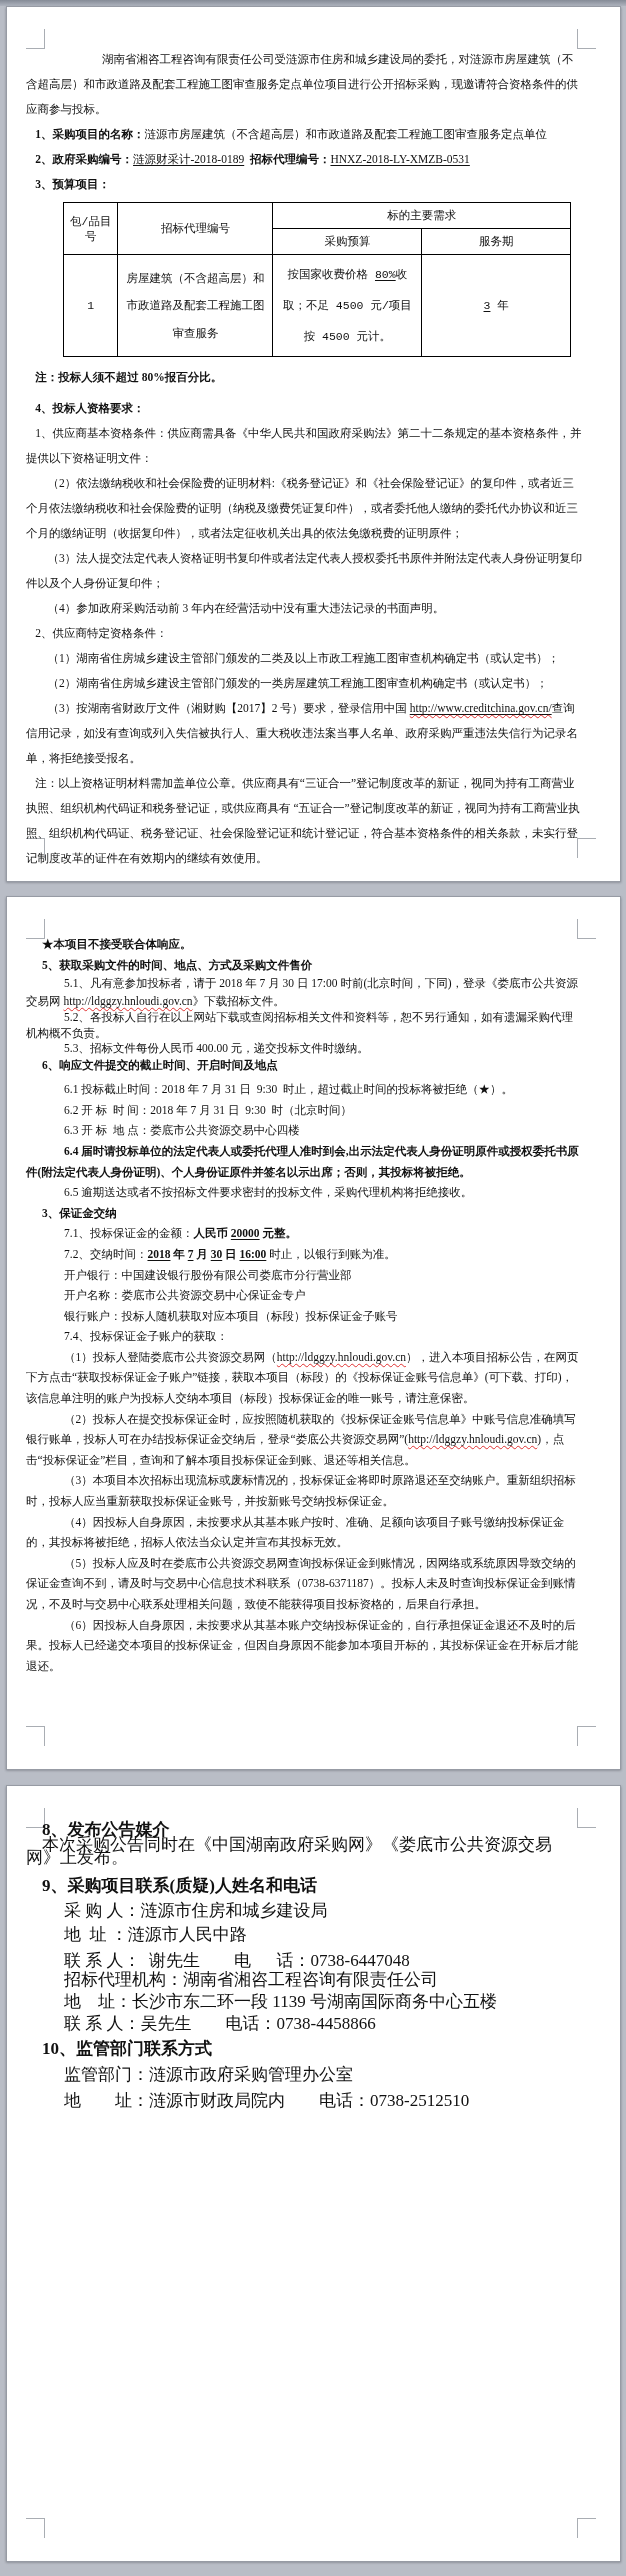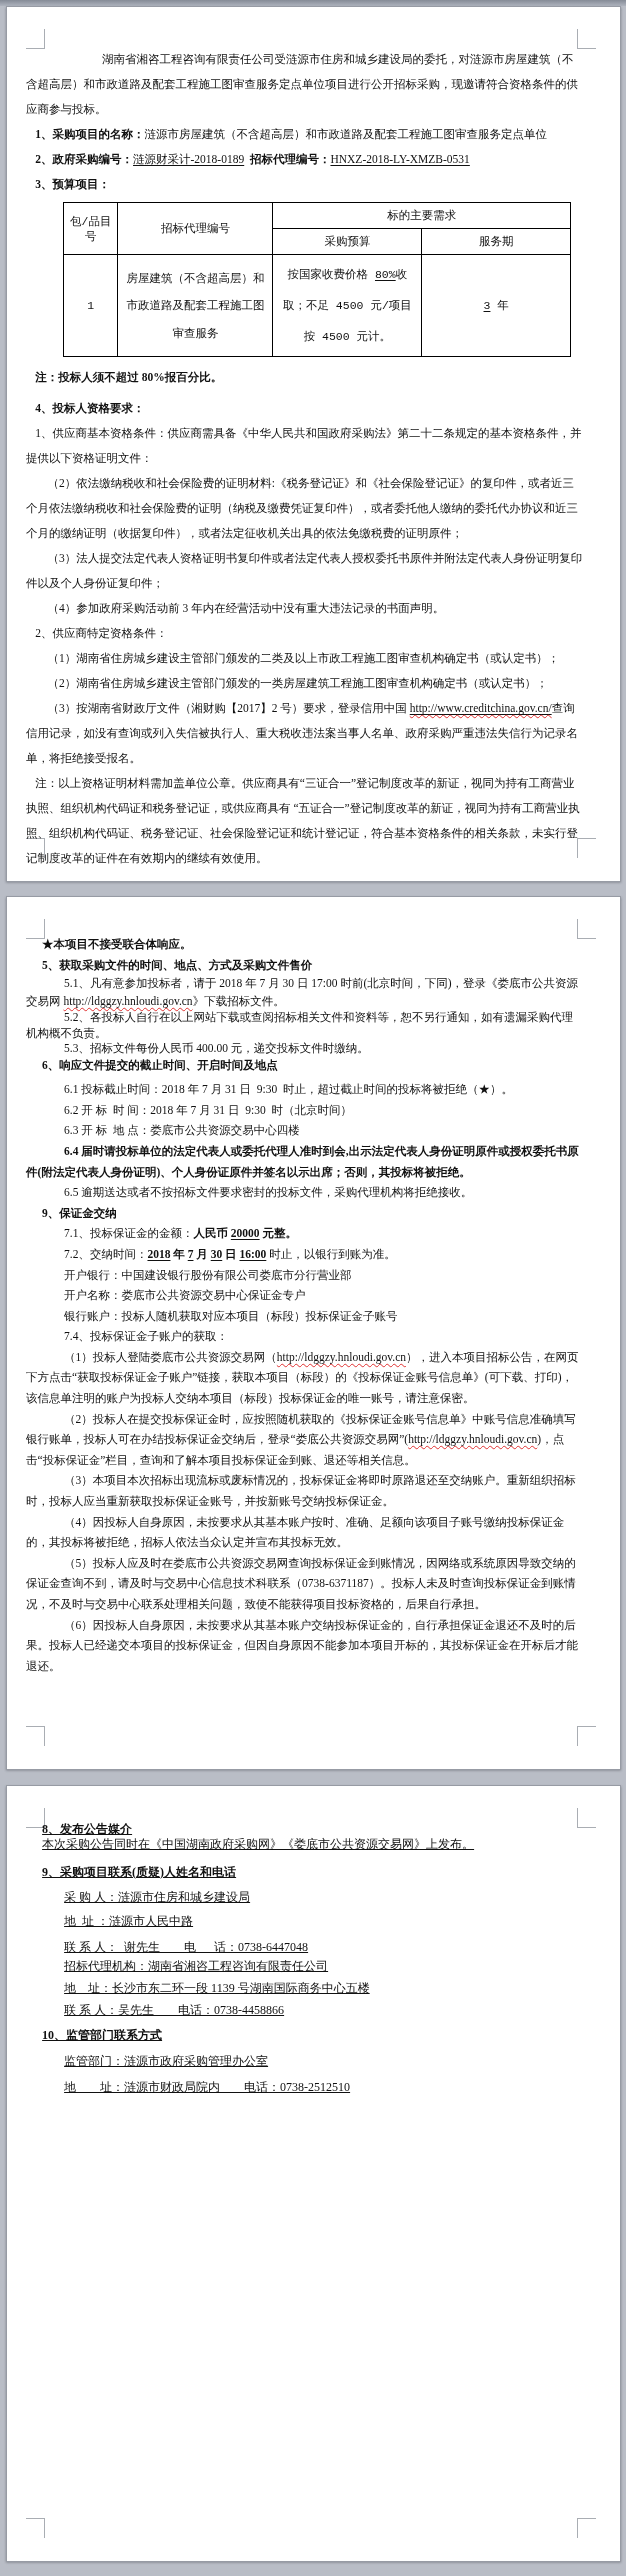--- a/index.html
+++ b/index.html
@@ -8,21 +8,21 @@
   .topbar{position:absolute;top:0;left:0;width:627px;height:6.1px;
           background:linear-gradient(#858b96,#aeb3bd);}
   .pg{position:absolute;left:6.1px;width:615px;background:#fff;box-sizing:border-box;
       border:0.8px solid #979ba4;box-shadow:0 0.8px 2.3px rgba(50,55,65,.45);overflow:hidden;}
   #p1{top:6.1px;height:876px}
   #p2{top:896px;height:874px}
   #p3{top:1785px;height:777px}
   .ct{position:absolute;left:19px;right:36px;top:0;}
   #p1 .ct{padding-top:40px;font-size:11.5px;line-height:25px;}
   #p2 .ct{padding-top:37px;font-size:11.5px;line-height:20.6px;}
-  #p3 .ct{padding-top:37px;font-size:12px;line-height:13px;text-decoration:underline;}
+  #p3 .ct{padding-top:37px;font-size:17px;line-height:13px;}
   .pp{margin:0;white-space:pre-wrap;word-break:break-all;}
   .b{font-weight:bold;}
   .iIntro{text-indent:76px}
   .i1{text-indent:9.2px}
   .i2{text-indent:21.4px}
   .iA{text-indent:16px}
   .iB{text-indent:38px}
   .t20{line-height:15.3px}
   .t23{line-height:17.6px}
   .t24{line-height:18.3px}
@@ -110,21 +110,21 @@
       <p class="pp iA b">5、获取采购文件的时间、地点、方式及采购文件售价</p>
       <p class="pp iB t23"><span>5.1、凡有意参加投标者，请于 2018 年 7 月 30 日 17:00 时前(北京时间，下同)，登录《娄底市公共资源交易网 </span><span class="wavy">http://ldggzy.hnloudi.gov.cn</span><span>》下载招标文件。</span></p>
       <p class="pp iB t20">5.2、各投标人自行在以上网站下载或查阅招标相关文件和资料等，恕不另行通知，如有遗漏采购代理机构概不负责。</p>
       <p class="pp iB t20">5.3、招标文件每份人民币 400.00 元，递交投标文件时缴纳。</p>
       <p class="pp iA b t24">6、响应文件提交的截止时间、开启时间及地点</p>
       <p class="pp iB m6">6.1 投标截止时间：2018 年 7 月 31 日  9:30  时止，超过截止时间的投标将被拒绝（★）。</p>
       <p class="pp iB">6.2 开 标  时 间：2018 年 7 月 31 日  9:30  时（北京时间）</p>
       <p class="pp iB">6.3 开 标  地 点：娄底市公共资源交易中心四楼</p>
       <p class="pp iB b">6.4 届时请投标单位的法定代表人或委托代理人准时到会,出示法定代表人身份证明原件或授权委托书原件(附法定代表人身份证明)、个人身份证原件并签名以示出席；否则，其投标将被拒绝。</p>
       <p class="pp iB">6.5 逾期送达或者不按招标文件要求密封的投标文件，采购代理机构将拒绝接收。</p>
-      <p class="pp iA b">9、保证金交纳</p>
+      <p class="pp iA b">3、保证金交纳</p>
       <p class="pp iB"><span>7.1、投标保证金的金额：</span><b><span>人民币 </span><u>20000</u><span> 元整。</span></b></p>
       <p class="pp iB"><span>7.2、交纳时间：</span><b><u>2018</u><span> 年 </span><u>7</u><span> 月 </span><u>30</u><span> 日 </span><u>16:00</u></b><span> 时止，以银行到账为准。</span></p>
       <p class="pp iB">开户银行：中国建设银行股份有限公司娄底市分行营业部</p>
       <p class="pp iB">开户名称：娄底市公共资源交易中心保证金专户</p>
       <p class="pp iB">银行账户：投标人随机获取对应本项目（标段）投标保证金子账号</p>
       <p class="pp iB">7.4、投标保证金子账户的获取：</p>
       <p class="pp iB"><span>（1）投标人登陆娄底市公共资源交易网（</span><span class="wavy">http://ldggzy.hnloudi.gov.cn</span><span>），进入本项目招标公告，在网页下方点击“获取投标保证金子账户”链接，获取本项目（标段）的《投标保证金账号信息单》(可下载、打印)，该信息单注明的账户为投标人交纳本项目（标段）投标保证金的唯一账号，请注意保密。</span></p>
       <p class="pp iB"><span>（2）投标人在提交投标保证金时，应按照随机获取的《投标保证金账号信息单》中账号信息准确填写银行账单，投标人可在办结投标保证金交纳后，登录“娄底公共资源交易网”(</span><span class="wavy">http://ldggzy.hnloudi.gov.cn</span><span>)，点击“投标保证金”栏目，查询和了解本项目投标保证金到账、退还等相关信息。</span></p>
       <p class="pp iB">（3）本项目本次招标出现流标或废标情况的，投标保证金将即时原路退还至交纳账户。重新组织招标时，投标人应当重新获取投标保证金账号，并按新账号交纳投标保证金。</p>
       <p class="pp iB">（4）因投标人自身原因，未按要求从其基本账户按时、准确、足额向该项目子账号缴纳投标保证金的，其投标将被拒绝，招标人依法当众认定并宣布其投标无效。</p>

